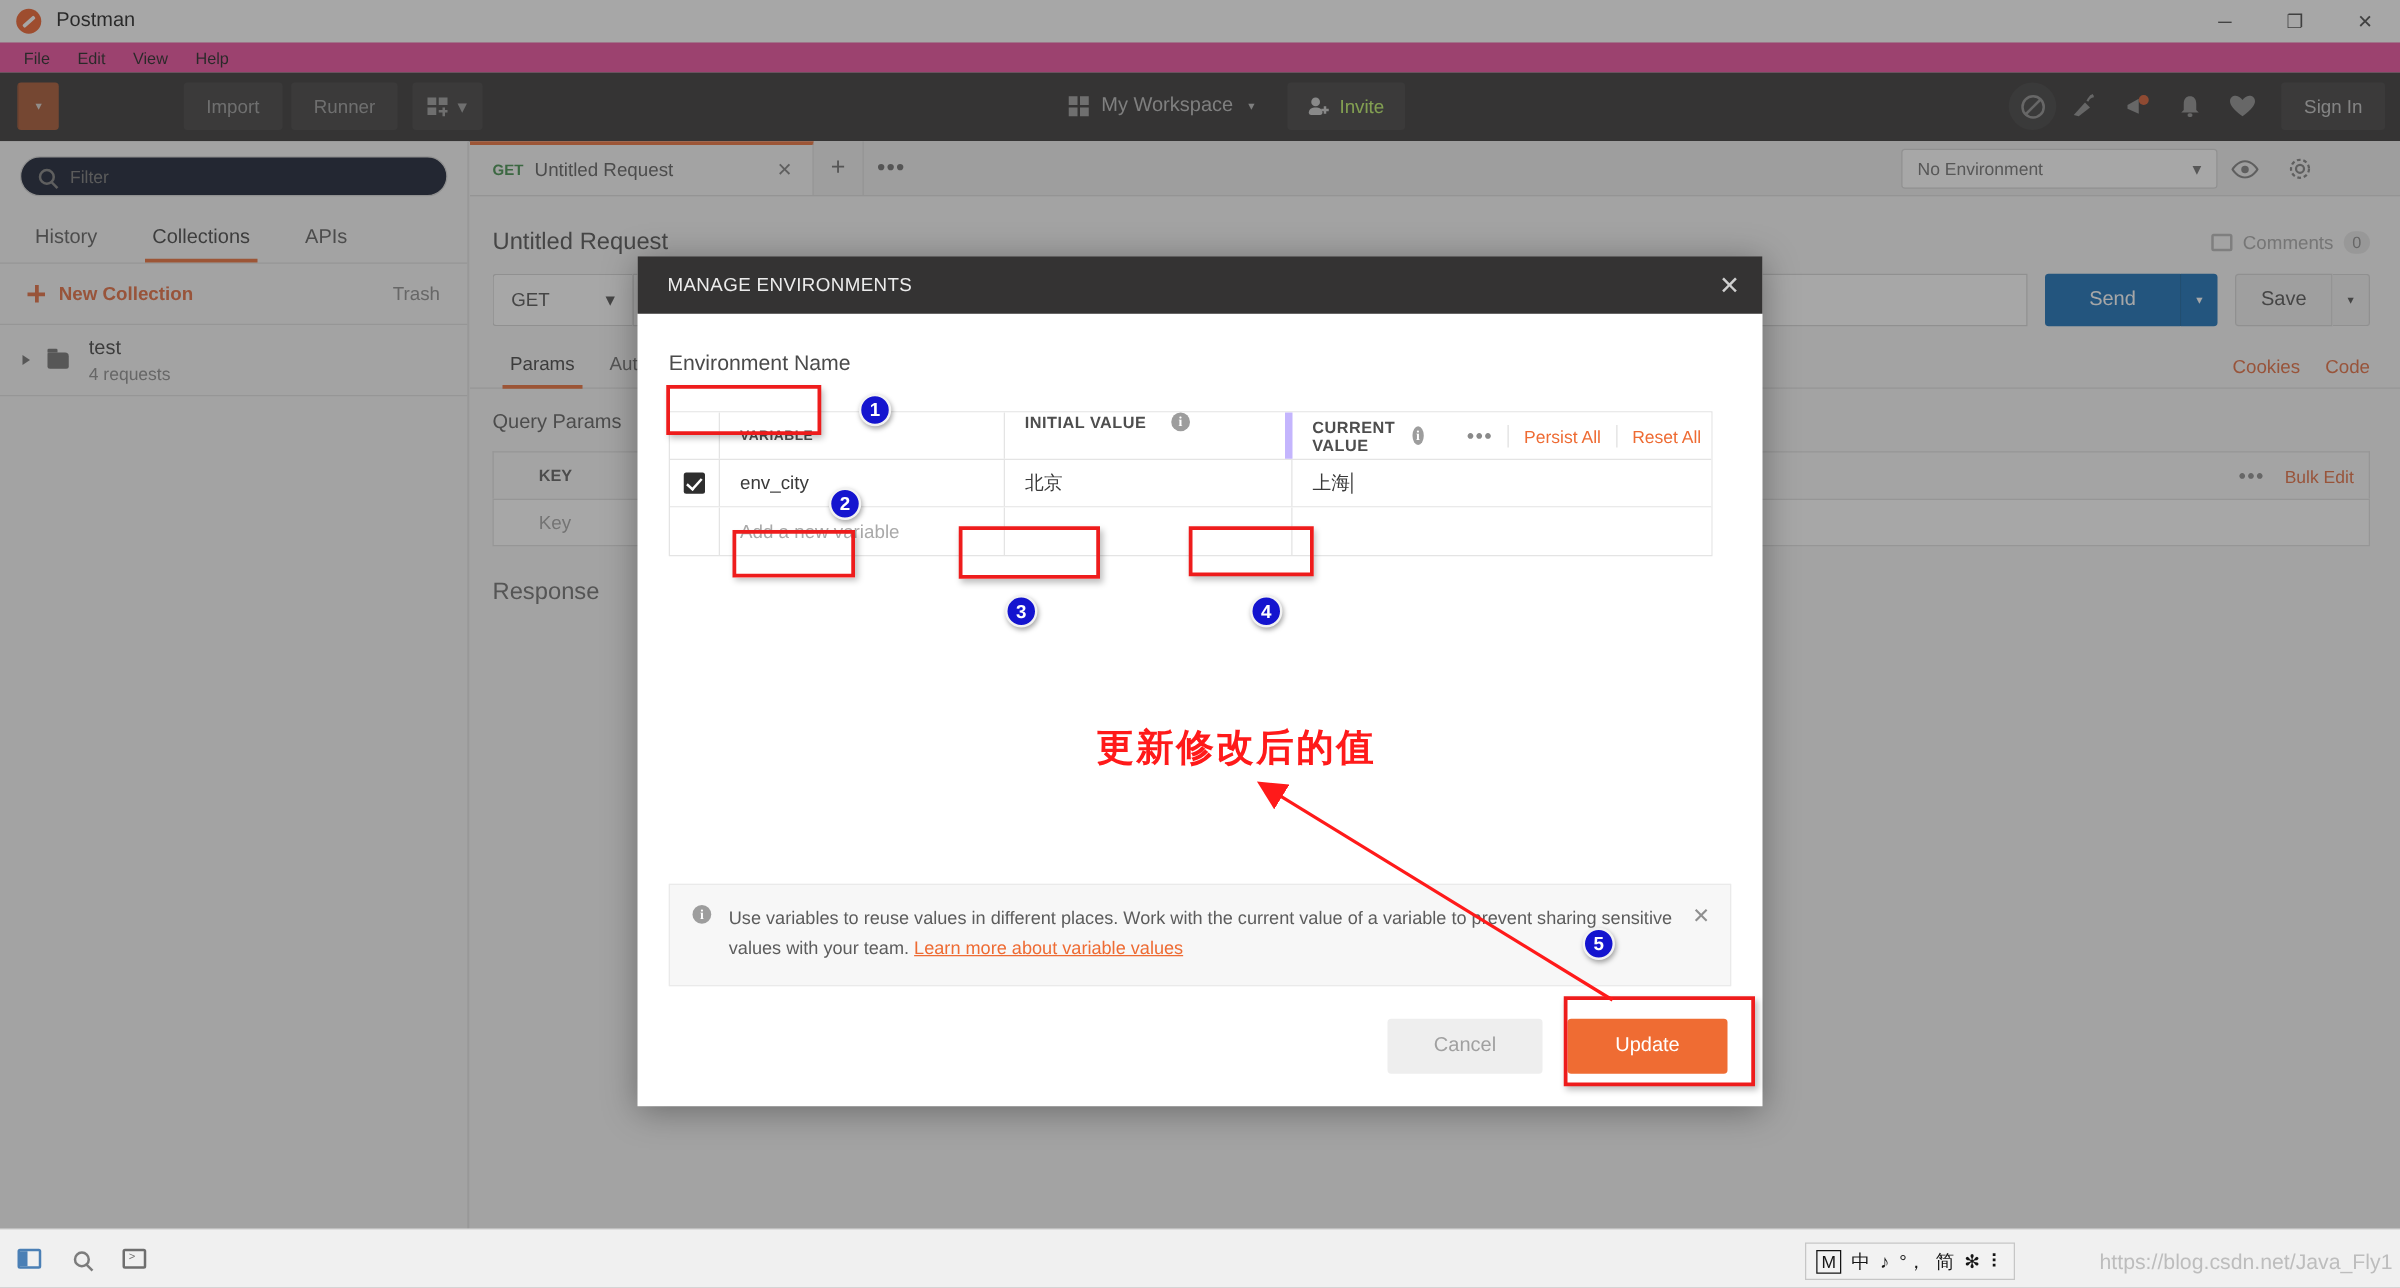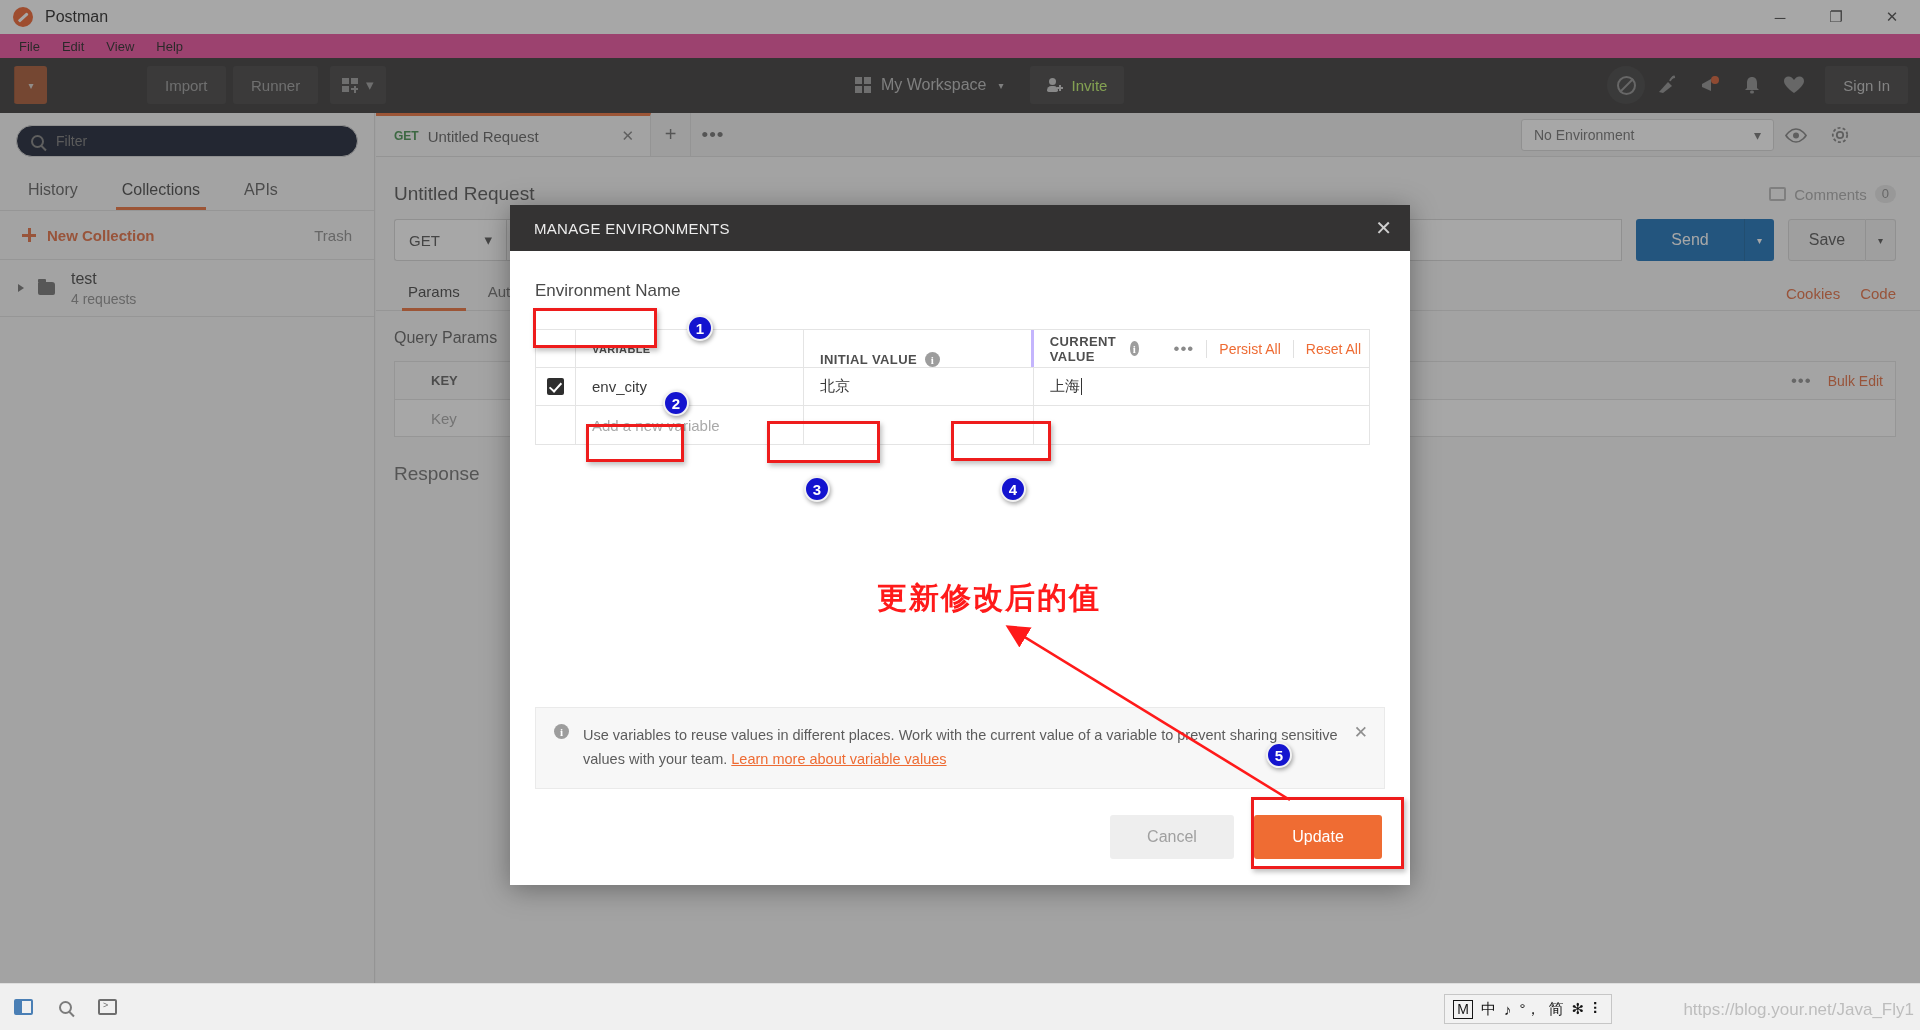--- a/index.html
+++ b/index.html
@@ -377,22 +377,22 @@
     display: flex; height: 38px; align-items: center;
     border-bottom: 1px solid #e4e4e4; background: #fff;
   }
   .vh-check { width: 40px; border-right: 1px solid #e4e4e4; height: 100%; }
   .vh-var {
     width: 228px; border-right: 1px solid #e4e4e4; height: 100%;
     display: flex; align-items: center; padding-left: 16px;
     font-size: 11px; color: #4e4e4e; font-weight: bold; letter-spacing: 0.4px;
   }
   .vh-init {
-    width: 230px; border-right: 3px solid #c4b5fd; height: 100%;
-    display: flex; align-items: flex-end; padding-left: 16px; gap: 8px;
+    width: 230px; border-right: 6px solid #c4b5fd; height: 100%;
+    display: flex; align-items: flex-start; padding-left: 16px; gap: 20px;
     font-size: 13px; color: #4e4e4e; font-weight: bold; letter-spacing: 0.4px;
   }
   .vh-cur {
     flex: 1; height: 100%; display: flex; align-items: center;
     padding-left: 16px; gap: 8px;
     font-size: 13px; color: #4e4e4e; font-weight: bold; letter-spacing: 0.4px;
   }
   .vh-actions {
     width: 230px; height: 100%; display: flex; align-items: center;
     justify-content: flex-end; gap: 0; padding-right: 8px;
@@ -832,16 +832,16 @@
     </div>
     <div class="ime-bar">
       <span class="ime-m">M</span>
       <span>中</span>
       <span>♪</span>
       <span>°，</span>
       <span>简</span>
       <span>✻</span>
       <span>⠇</span>
     </div>
-    <div class="watermark">https://blog.your.net/Java_Fly1</div>
+    <div class="watermark">https://blog.csdn.net/Java_Fly1</div>
   </div>
 
 </div>
 
 </body></html>

